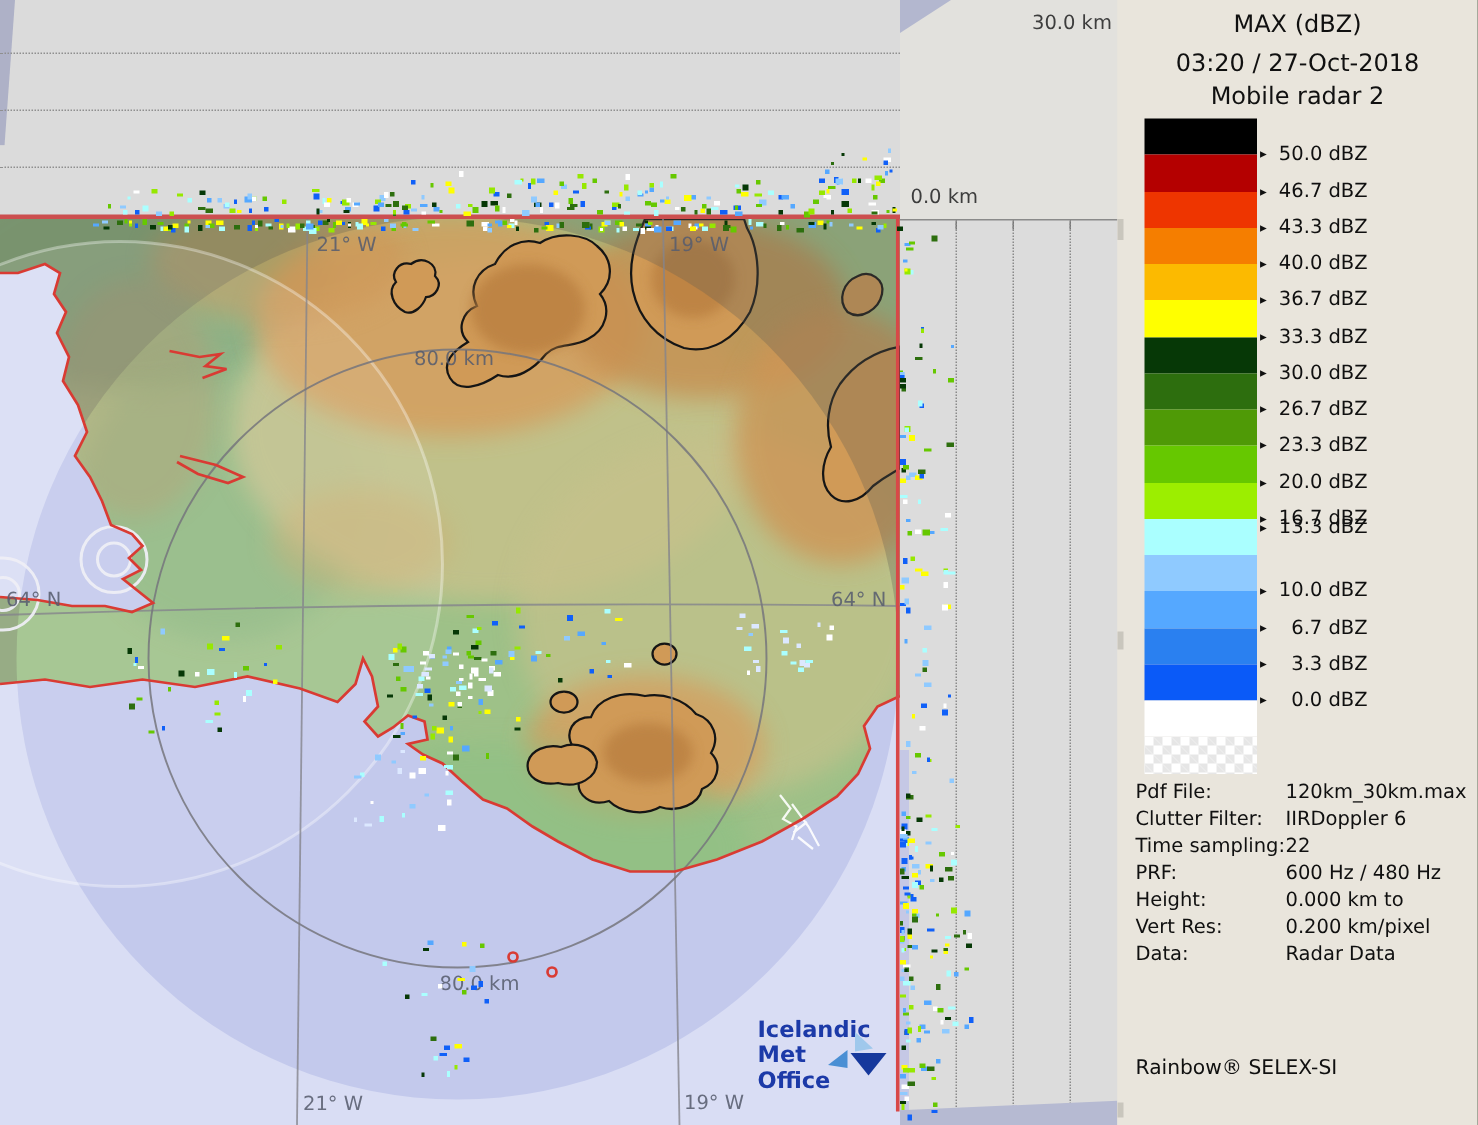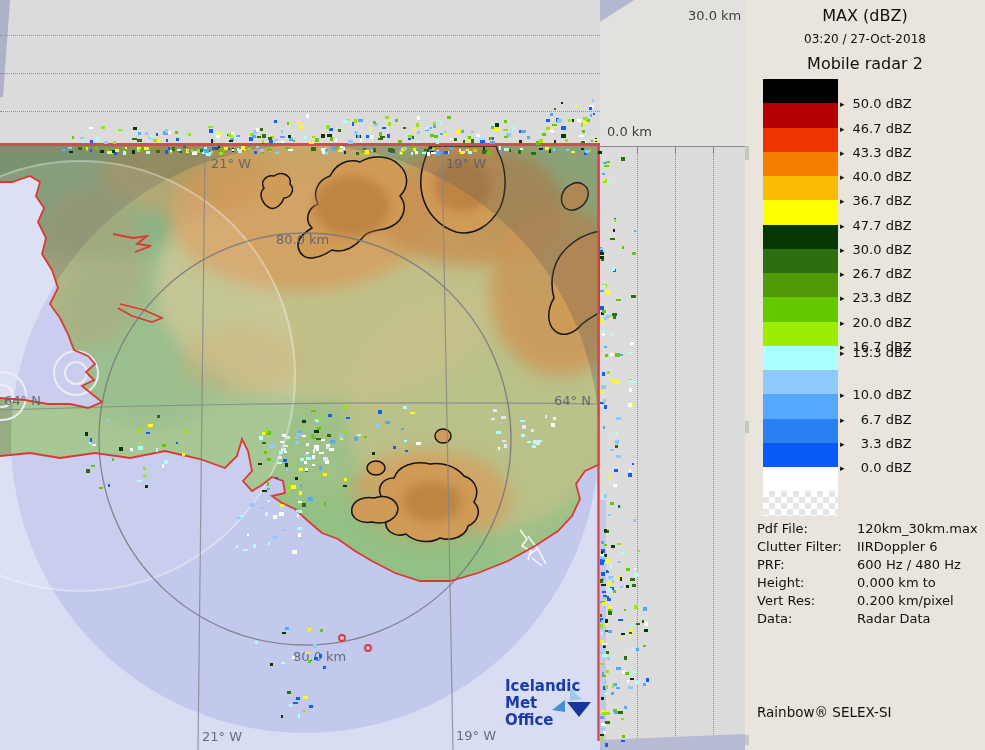--- a/index.html
+++ b/index.html
@@ -19,21 +19,21 @@
   
   #map-area{position:absolute;left:0;top:146px;width:600px;height:604px;background:#d9ddf4;}
   .map-label{position:absolute;color:rgba(88,93,110,0.88);font-size:13px;white-space:nowrap;}
   #imo-logo{position:absolute;left:505px;top:532px;color:#1c3aa8;font-weight:bold;
             font-size:15px;line-height:17px;}
   #imo-pinwheel{position:absolute;left:548px;top:540px;}
   
   #legend-panel{position:absolute;left:745px;top:0;width:240px;height:750px;background:#e9e5dc;}
   .hdr{width:240px;text-align:center;color:#101010;}
   #hdr-title{position:absolute;top:6px;font-size:16px;}
-  #hdr-date{position:absolute;top:32px;font-size:12px;}
+  #hdr-date{position:absolute;top:32px;font-size:16px;}
   #hdr-radar{position:absolute;top:54px;font-size:16px;}
   #colorbar{position:absolute;left:18px;top:79px;width:75px;}
   .cblock{width:75px;height:24.25px;}
   .checker{background-color:#ffffff;
     background-image:linear-gradient(45deg,#e6e6e6 25%,transparent 25%,transparent 75%,#e6e6e6 75%),
                      linear-gradient(45deg,#e6e6e6 25%,transparent 25%,transparent 75%,#e6e6e6 75%);
     background-size:12px 12px;background-position:0 0,6px 6px;}
   .scale-label{position:absolute;left:95px;font-size:13px;color:#101010;white-space:nowrap;
                transform:translateY(-50%);}
   .scale-label .arr{font-size:9px;vertical-align:1px;margin-right:3px;}
@@ -977,41 +977,45 @@
         <div class="cblock" style="background: rgb(10, 90, 248);"></div>
         <div class="cblock" style="background: rgb(255, 255, 255);"></div>
         <div class="cblock checker"></div>
       </div>
     <div id="scale-labels">
         <div class="scale-label" style="top: 103.25px;"><span class="arr">▸</span><span class="num">50.0</span>&nbsp;dBZ</div>
         <div class="scale-label" style="top: 127.5px;"><span class="arr">▸</span><span class="num">46.7</span>&nbsp;dBZ</div>
         <div class="scale-label" style="top: 151.75px;"><span class="arr">▸</span><span class="num">43.3</span>&nbsp;dBZ</div>
         <div class="scale-label" style="top: 176px;"><span class="arr">▸</span><span class="num">40.0</span>&nbsp;dBZ</div>
         <div class="scale-label" style="top: 200.25px;"><span class="arr">▸</span><span class="num">36.7</span>&nbsp;dBZ</div>
-        <div class="scale-label" style="top: 224.5px;"><span class="arr">▸</span><span class="num">47.7</span>&nbsp;dBZ</div>
+        <div class="scale-label" style="top: 224.5px;"><span class="arr">▸</span><span class="num">33.3</span>&nbsp;dBZ</div>
         <div class="scale-label" style="top: 248.75px;"><span class="arr">▸</span><span class="num">30.0</span>&nbsp;dBZ</div>
         <div class="scale-label" style="top: 273px;"><span class="arr">▸</span><span class="num">26.7</span>&nbsp;dBZ</div>
         <div class="scale-label" style="top: 297.25px;"><span class="arr">▸</span><span class="num">23.3</span>&nbsp;dBZ</div>
         <div class="scale-label" style="top: 321.5px;"><span class="arr">▸</span><span class="num">20.0</span>&nbsp;dBZ</div>
         <div class="scale-label" style="top: 345.75px;"><span class="arr">▸</span><span class="num">16.7</span>&nbsp;dBZ</div>
         <div class="scale-label" style="top: 352px;"><span class="arr">▸</span><span class="num">13.3</span>&nbsp;dBZ</div>
         <div class="scale-label" style="top: 394.25px;"><span class="arr">▸</span><span class="num">10.0</span>&nbsp;dBZ</div>
         <div class="scale-label" style="top: 418.5px;"><span class="arr">▸</span><span class="num">6.7</span>&nbsp;dBZ</div>
         <div class="scale-label" style="top: 442.75px;"><span class="arr">▸</span><span class="num">3.3</span>&nbsp;dBZ</div>
         <div class="scale-label" style="top: 467px;"><span class="arr">▸</span><span class="num">0.0</span>&nbsp;dBZ</div>
       </div>
 
     <div id="meta">
         <div class="meta-row">
           <div class="meta-label">Pdf File:</div>
           <div class="meta-value">120km_30km.max</div>
         </div>
         <div class="meta-row">
           <div class="meta-label">Clutter Filter:</div>
           <div class="meta-value">IIRDoppler 6</div>
+        </div>
+        <div class="meta-row">
+          <div class="meta-label">Time sampling:</div>
+          <div class="meta-value">22</div>
         </div>
         <div class="meta-row">
           <div class="meta-label">PRF:</div>
           <div class="meta-value">600 Hz / 480 Hz</div>
         </div>
         <div class="meta-row">
           <div class="meta-label">Height:</div>
           <div class="meta-value">0.000 km to</div>
         </div>
         <div class="meta-row">

